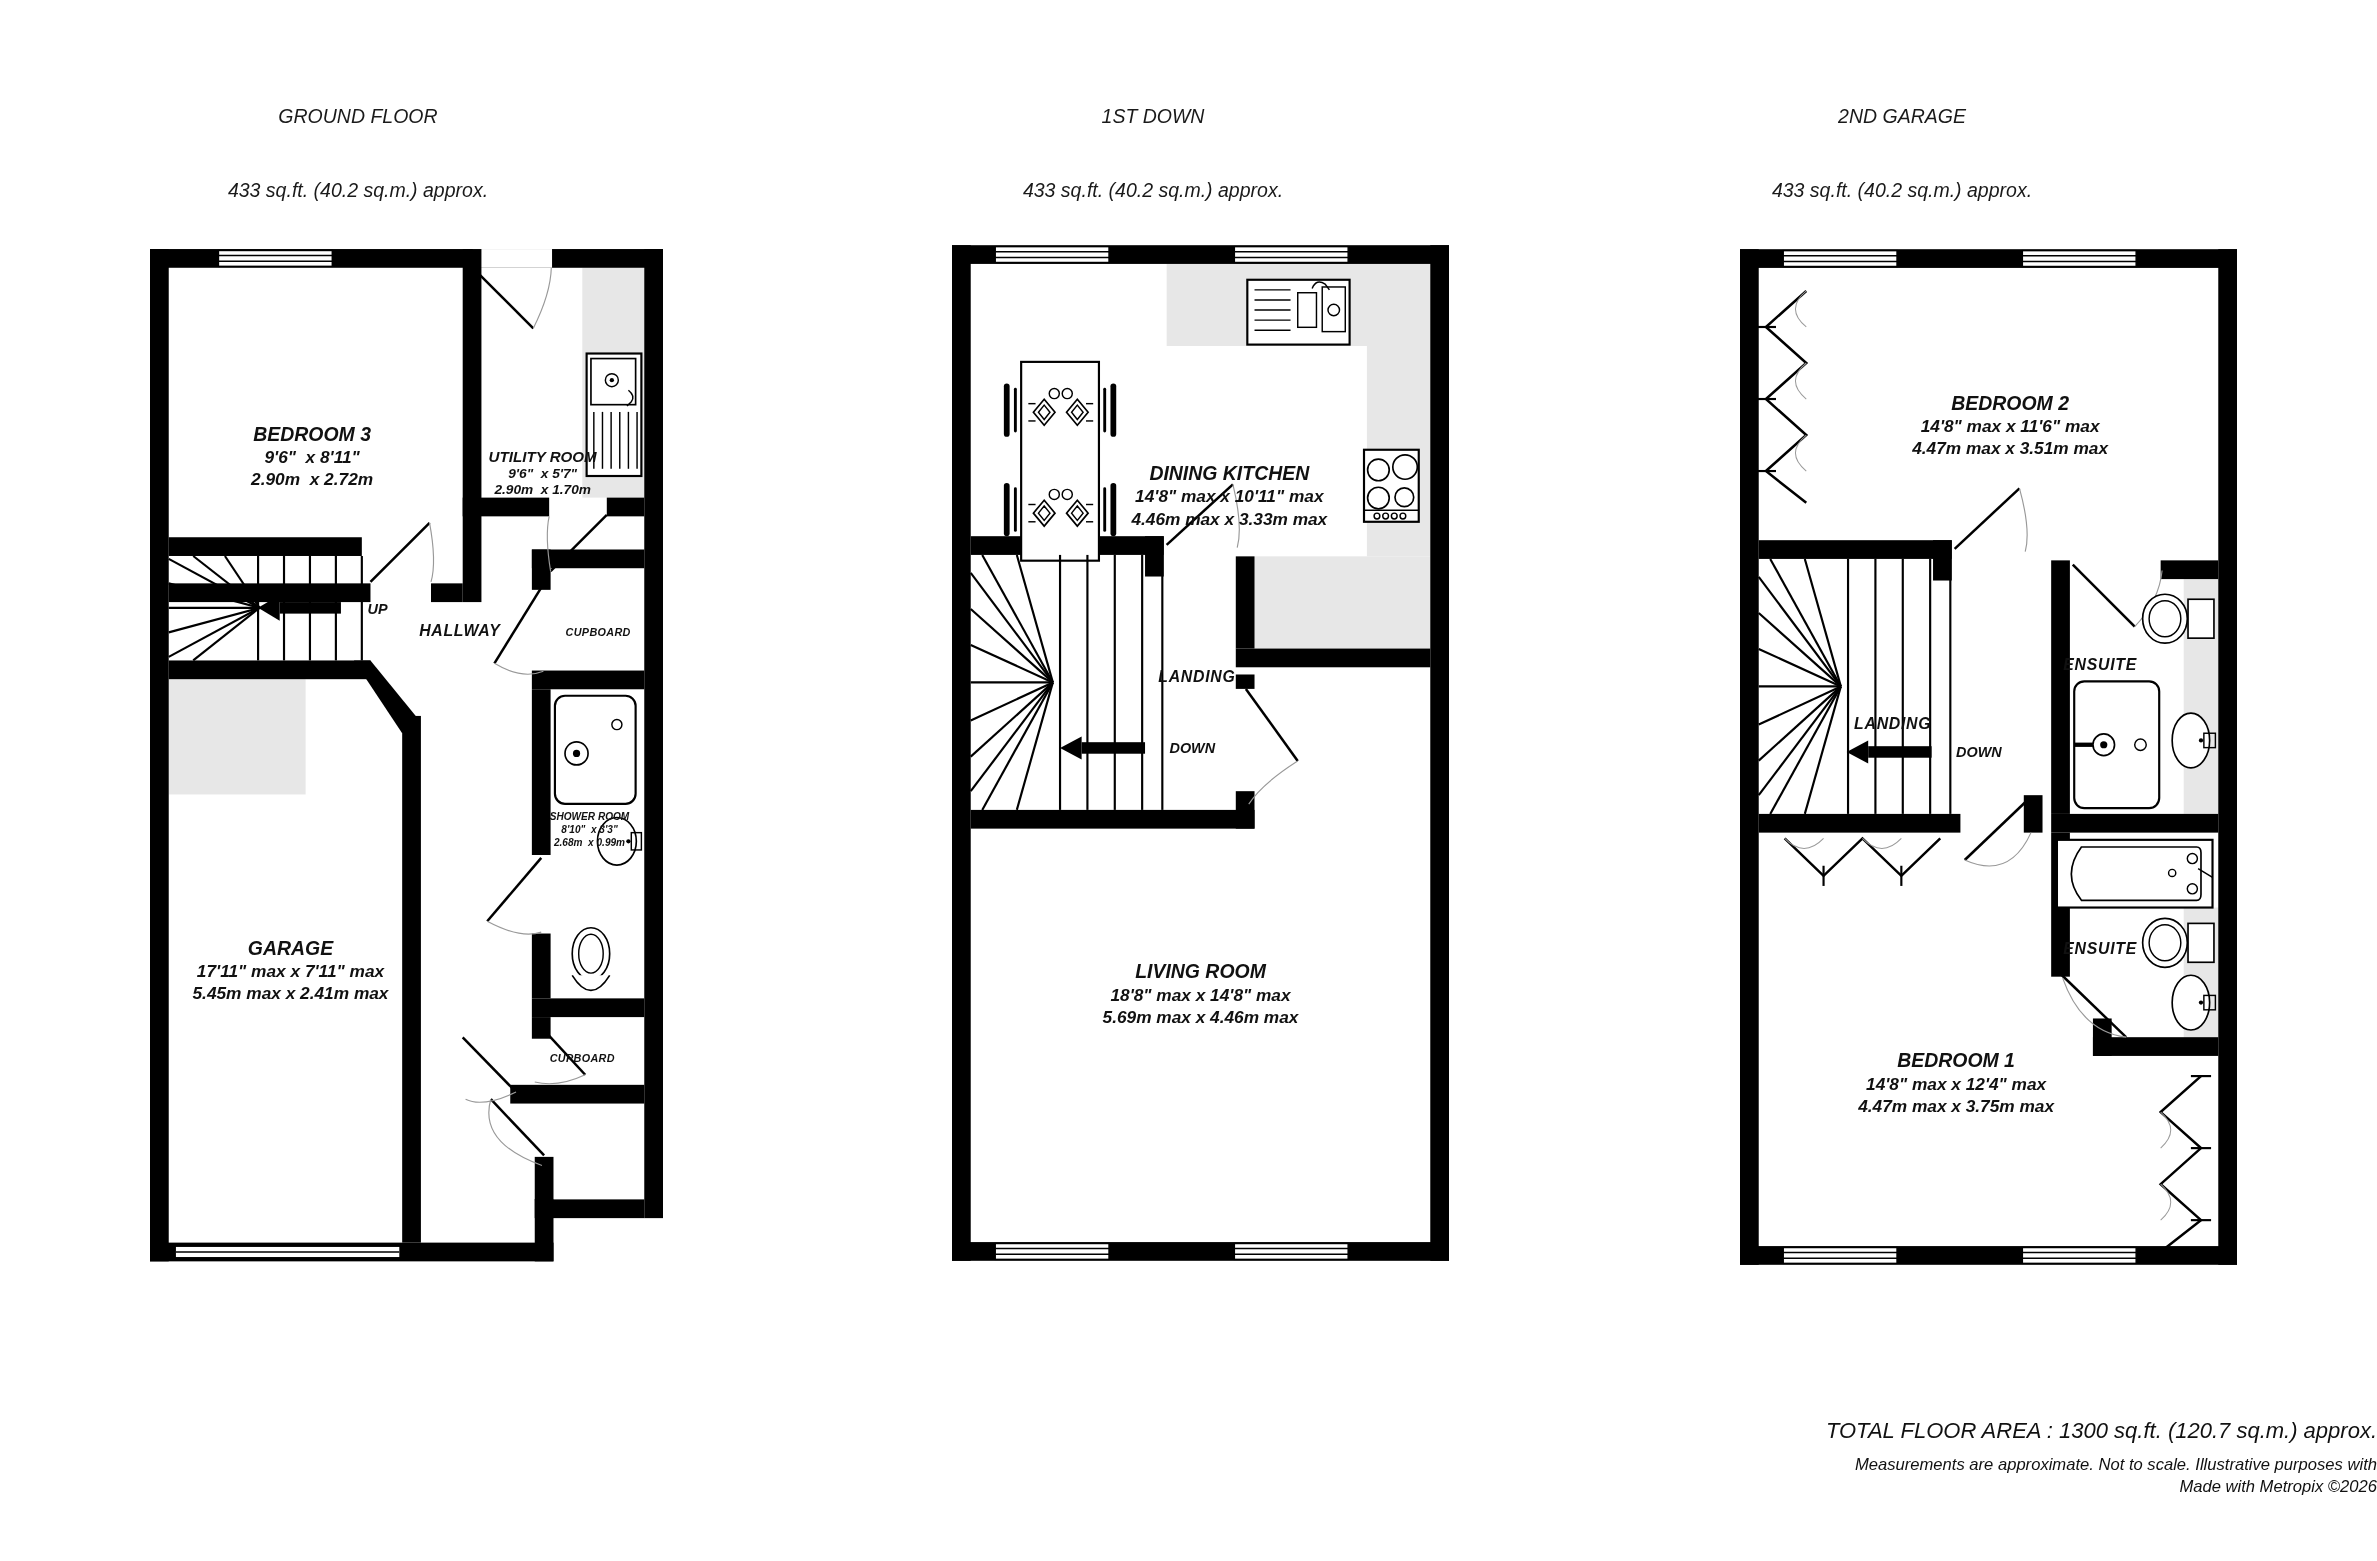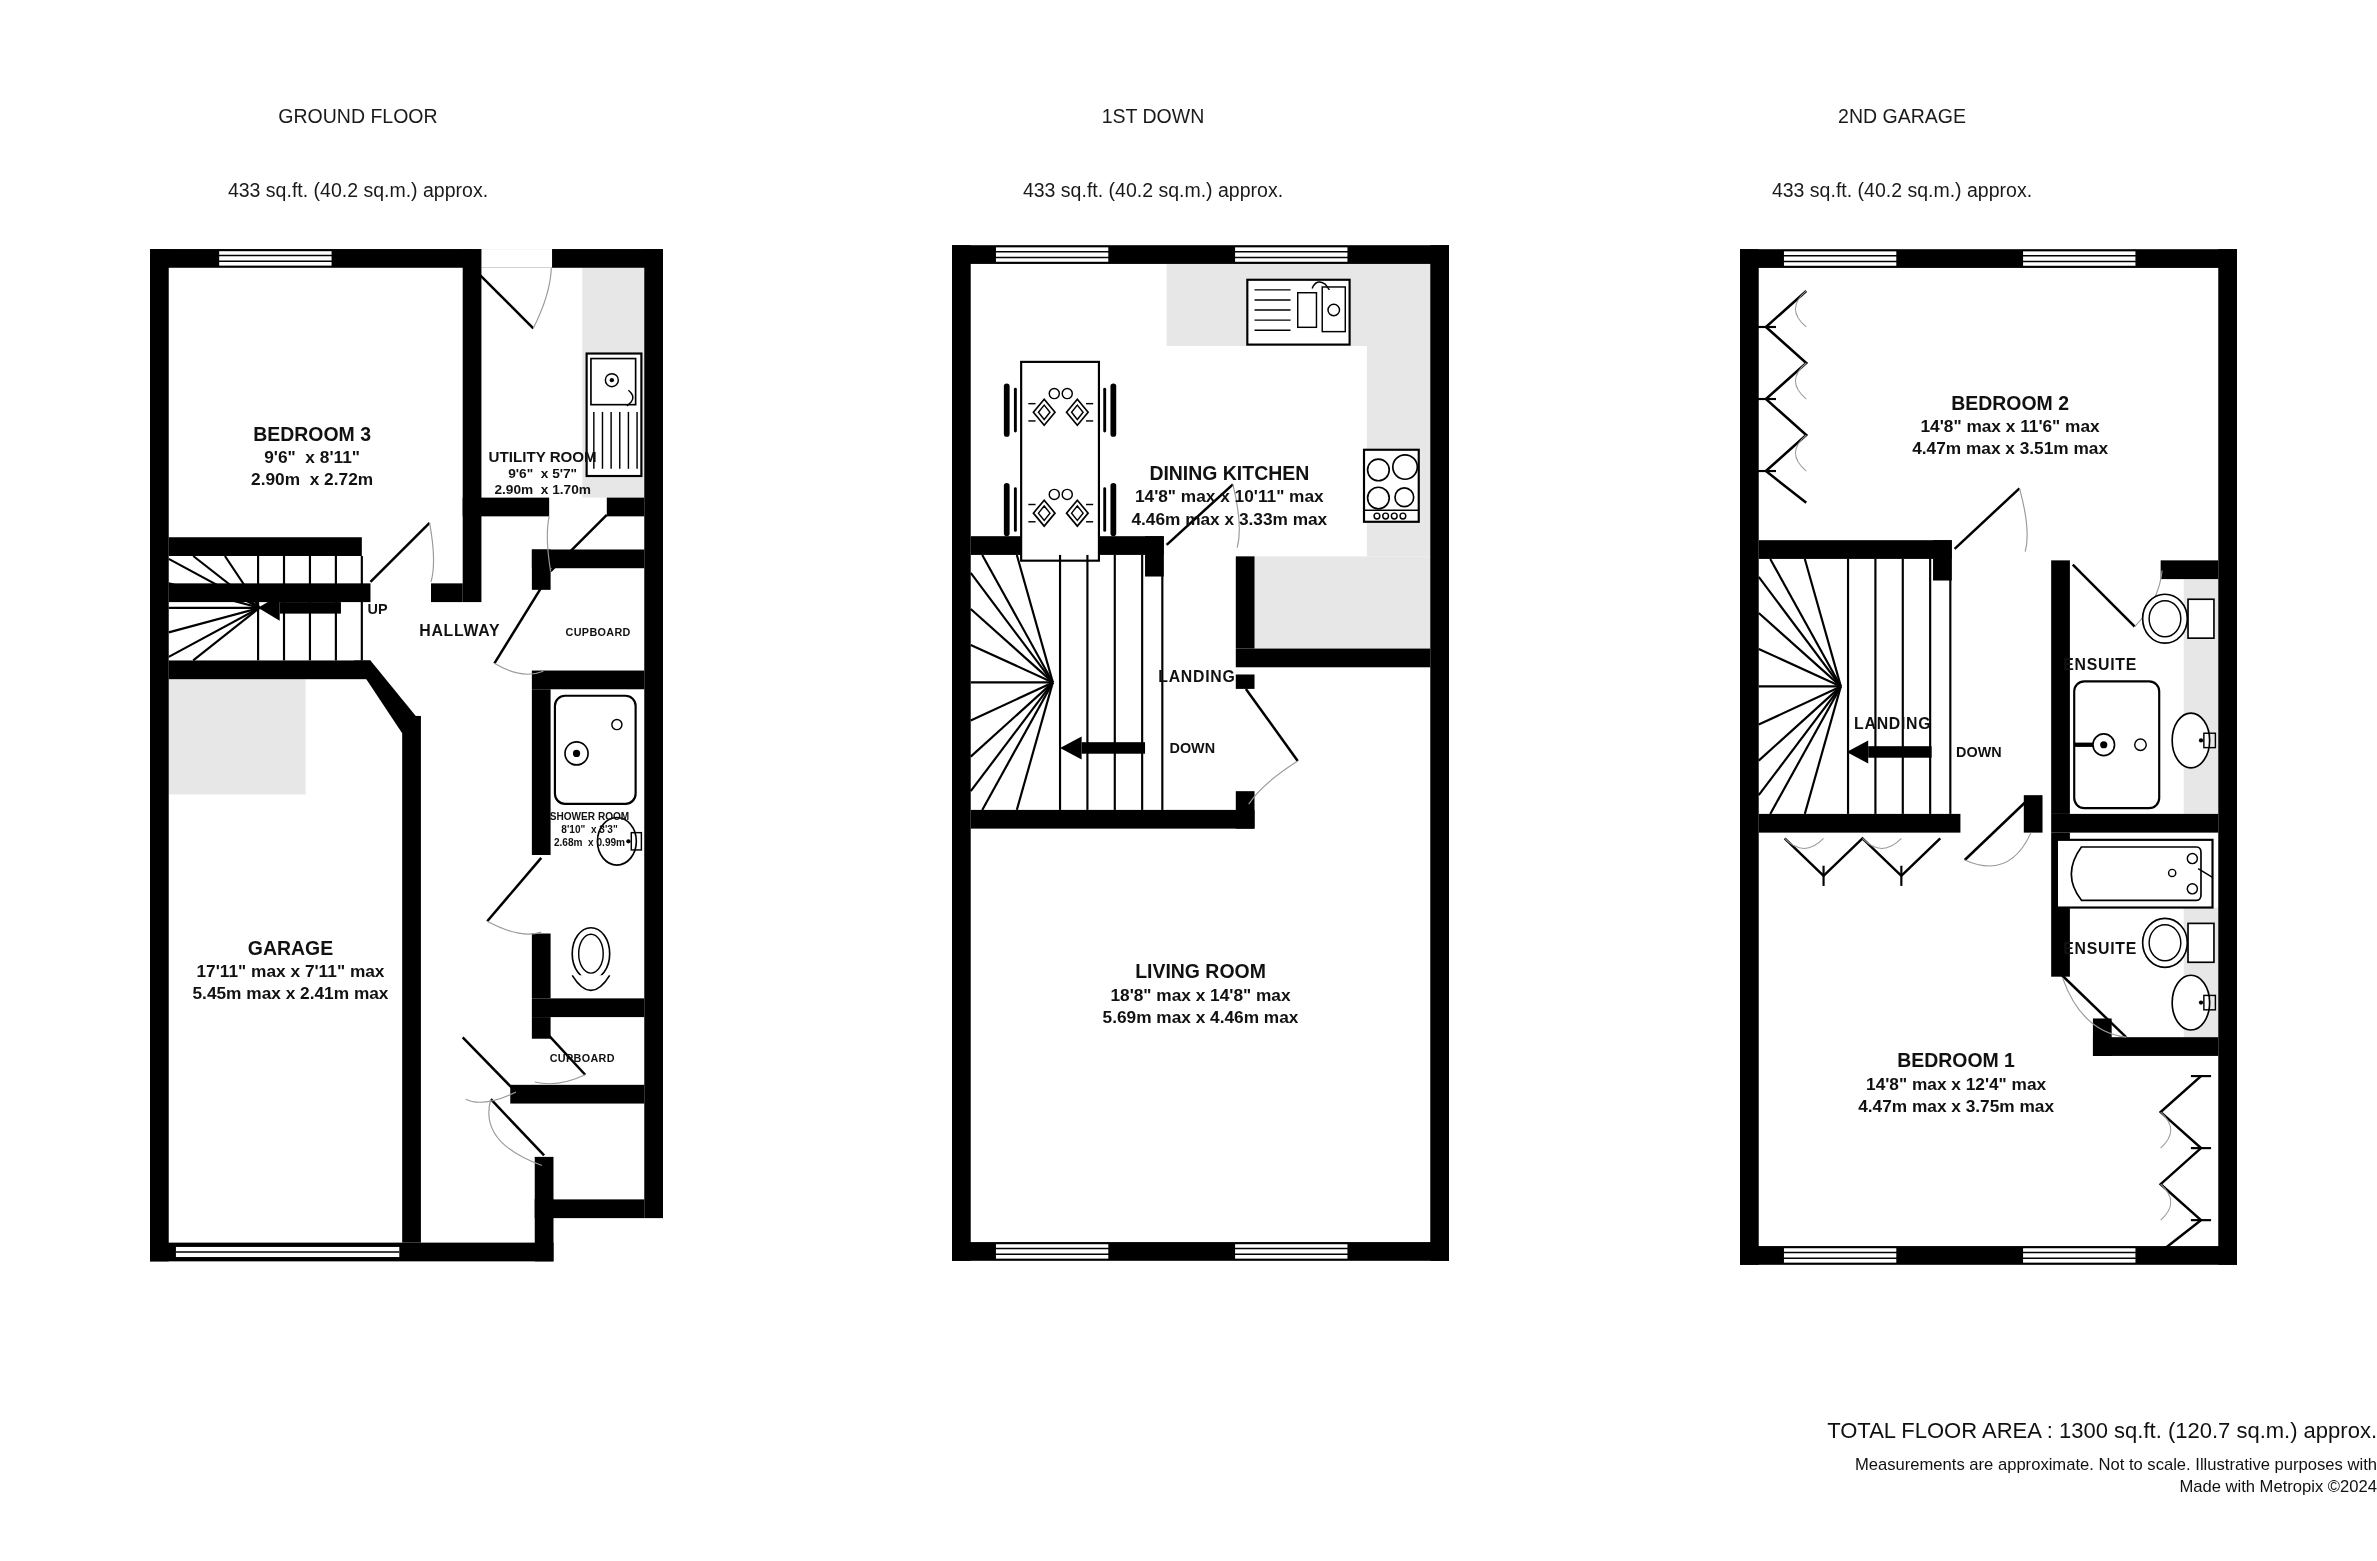--- a/index.html
+++ b/index.html
@@ -1,17 +1,17 @@
 <!DOCTYPE html>
 <html style="font-size:11.5px"><head>
 <meta charset="utf-8">
 <style>
   html,body{margin:0;padding:0;background:#ffffff;}
   #canvas{position:relative;width:2377px;height:1562px;background:#fff;overflow:hidden;
-          font-family:"Liberation Sans", sans-serif;color:#1a1a1a;}
+          font-family:"Liberation Sans", sans-serif;color:#1a1a1a;font-style:italic;}
   .floor-header{position:absolute;text-align:center;font-size:19.5px;line-height:24.5px;color:#1a1a1a;white-space:pre;}
   .floor-svg{position:absolute;}
   .footer{position:absolute;width:100%;text-align:right;color:#111;}
   .footer .total{font-size:22px;}
   .footer .note{font-size:16.6px;line-height:21.6px;}
   
   svg text{white-space:pre;fill:#111;font-family:"Liberation Sans",sans-serif;font-weight:bold;}
   .wall{fill:#000;}
   .grey{fill:#e7e7e7;}
   .win{fill:#fff;stroke:#000;stroke-width:2;}
@@ -490,17 +490,17 @@
     <text class="t-med" x="500" y="584" text-anchor="middle">ENSUITE</text>
     <text class="t-med" x="500" y="978" text-anchor="middle">ENSUITE</text>
     <text class="t-big" x="300" y="1136" text-anchor="middle">BEDROOM 1</text>
     <text class="t-dim" x="300" y="1167" text-anchor="middle">14'8" max x 12'4" max</text>
     <text class="t-dim" x="300" y="1198" text-anchor="middle">4.47m max x 3.75m max</text>
   </svg>
 
   <div class="footer" style="top:1418px;">
     <div class="total">TOTAL FLOOR AREA : 1300 sq.ft. (120.7 sq.m.) approx.</div>
     <div class="note" style="margin-top:10px;">Measurements are approximate.  Not to scale.  Illustrative purposes with</div>
-    <div class="note">Made with Metropix ©2024</div>
+    <div class="note">Made with Metropix ©2026</div>
   </div>
 
 </div>
 
 
 </body></html>

